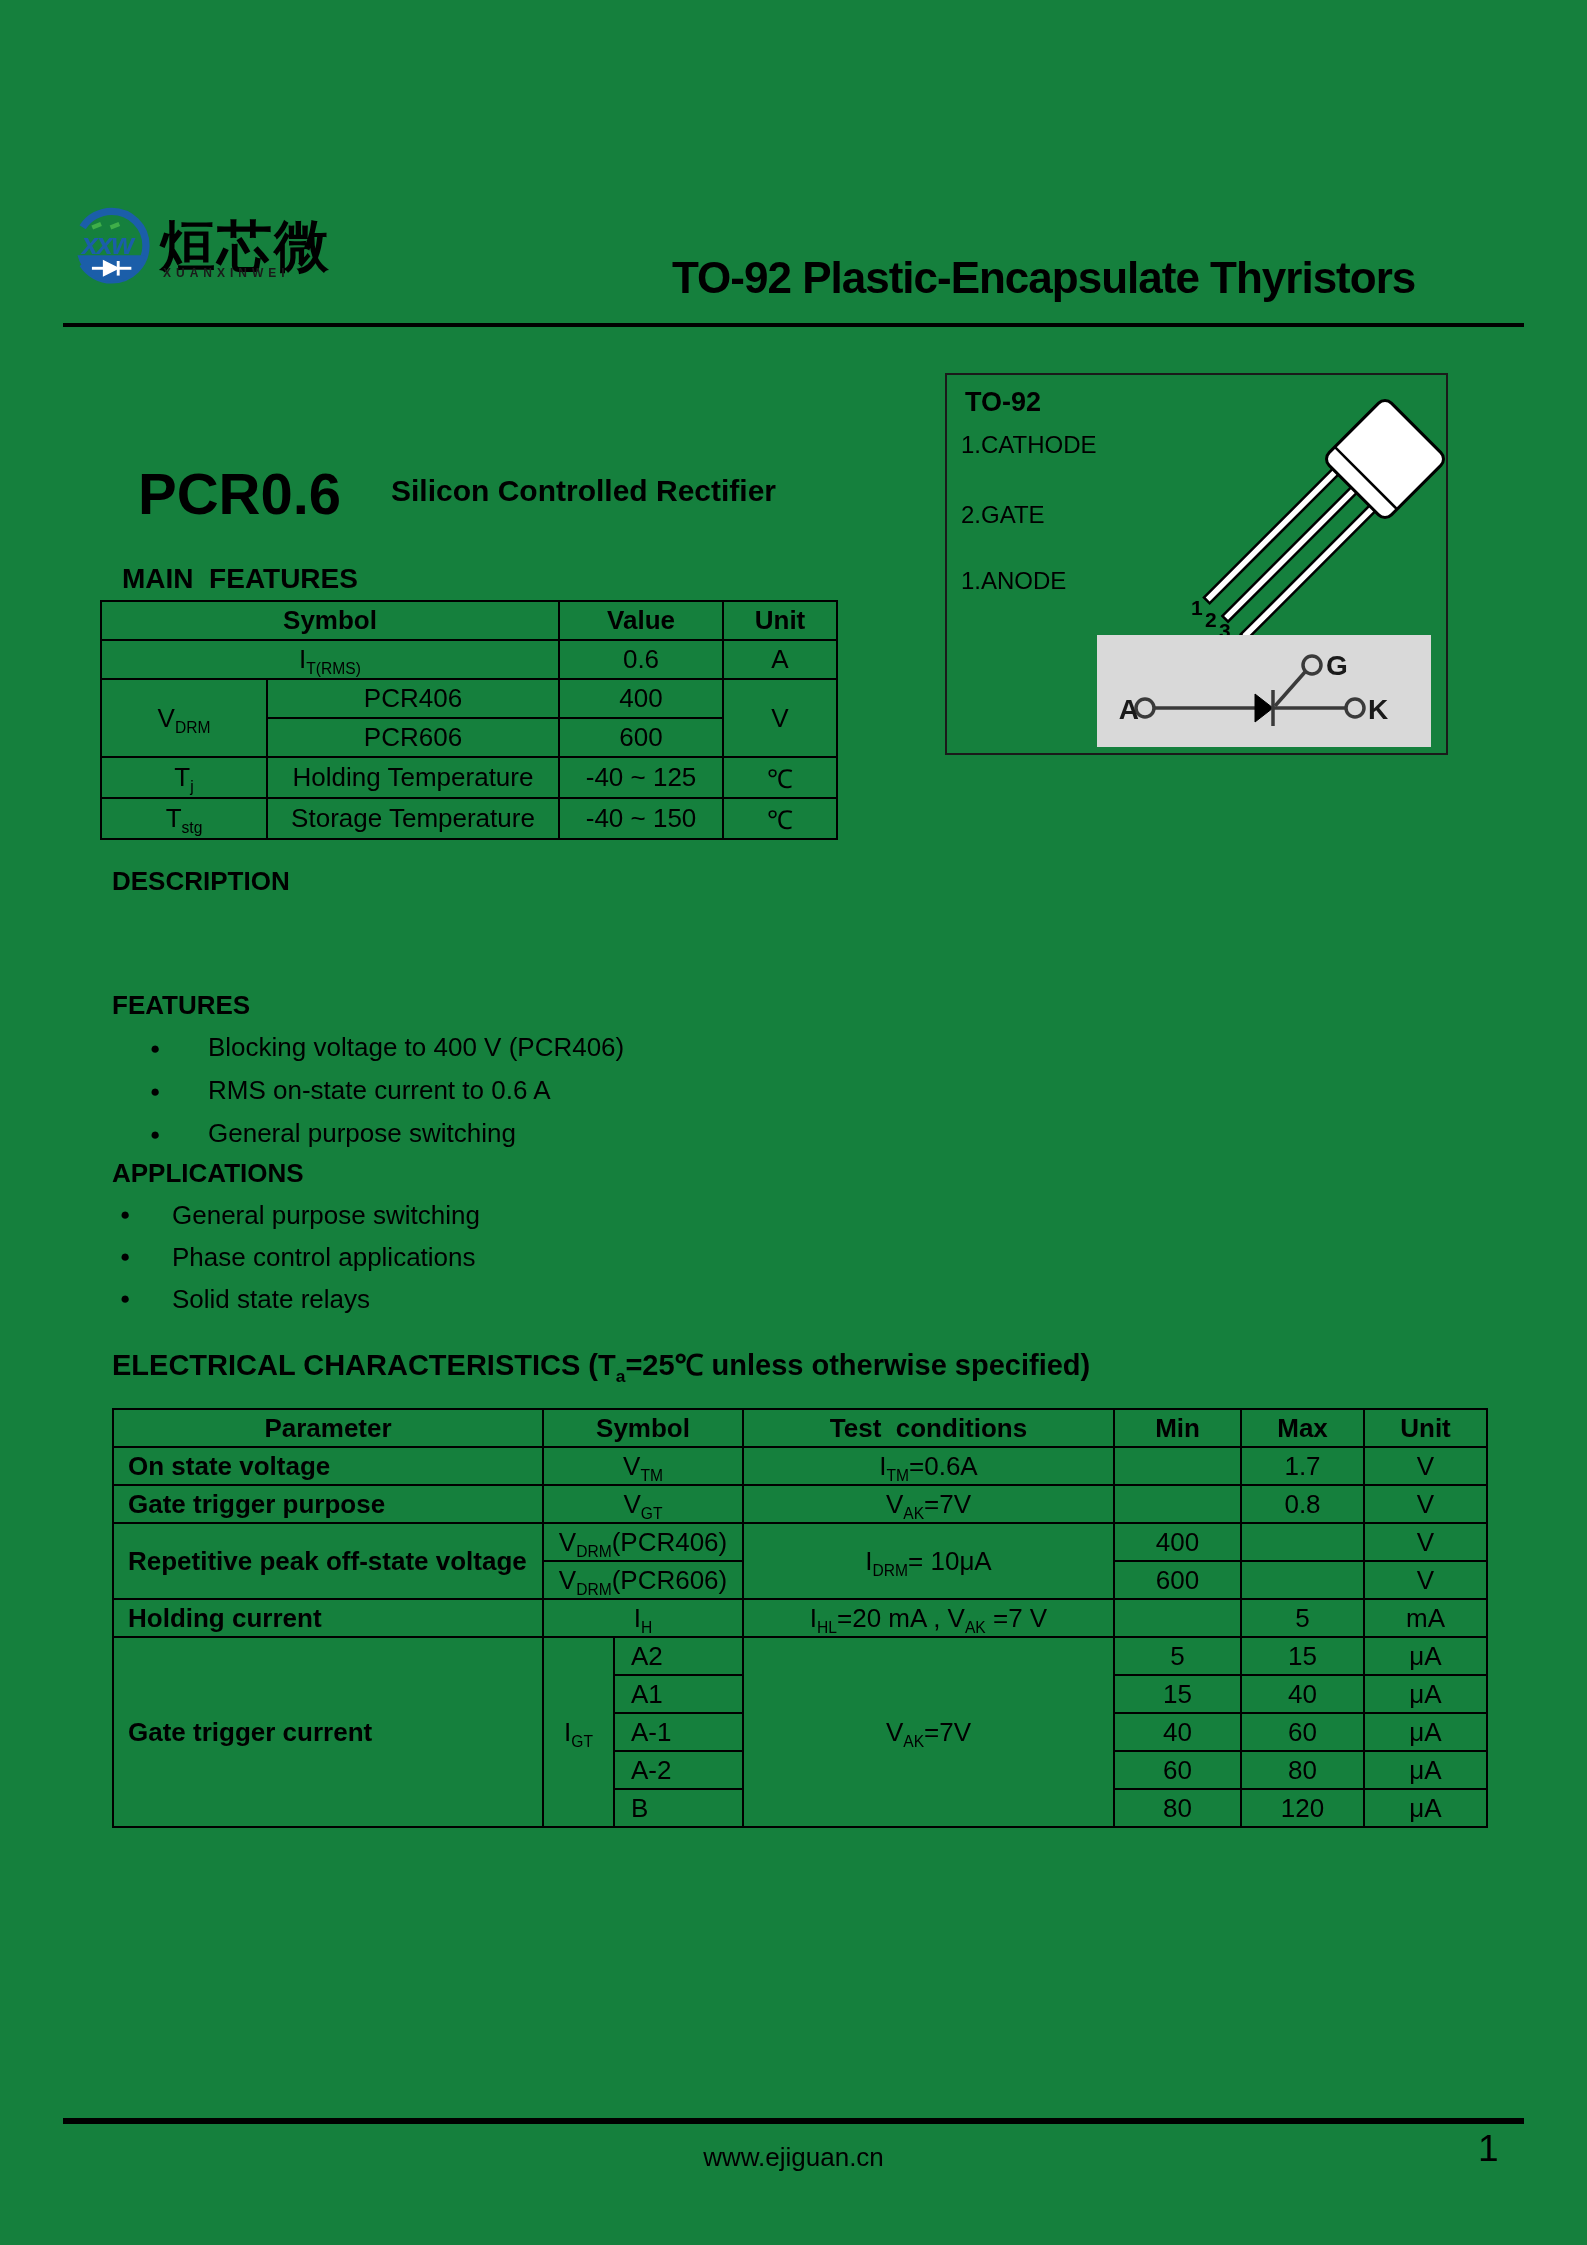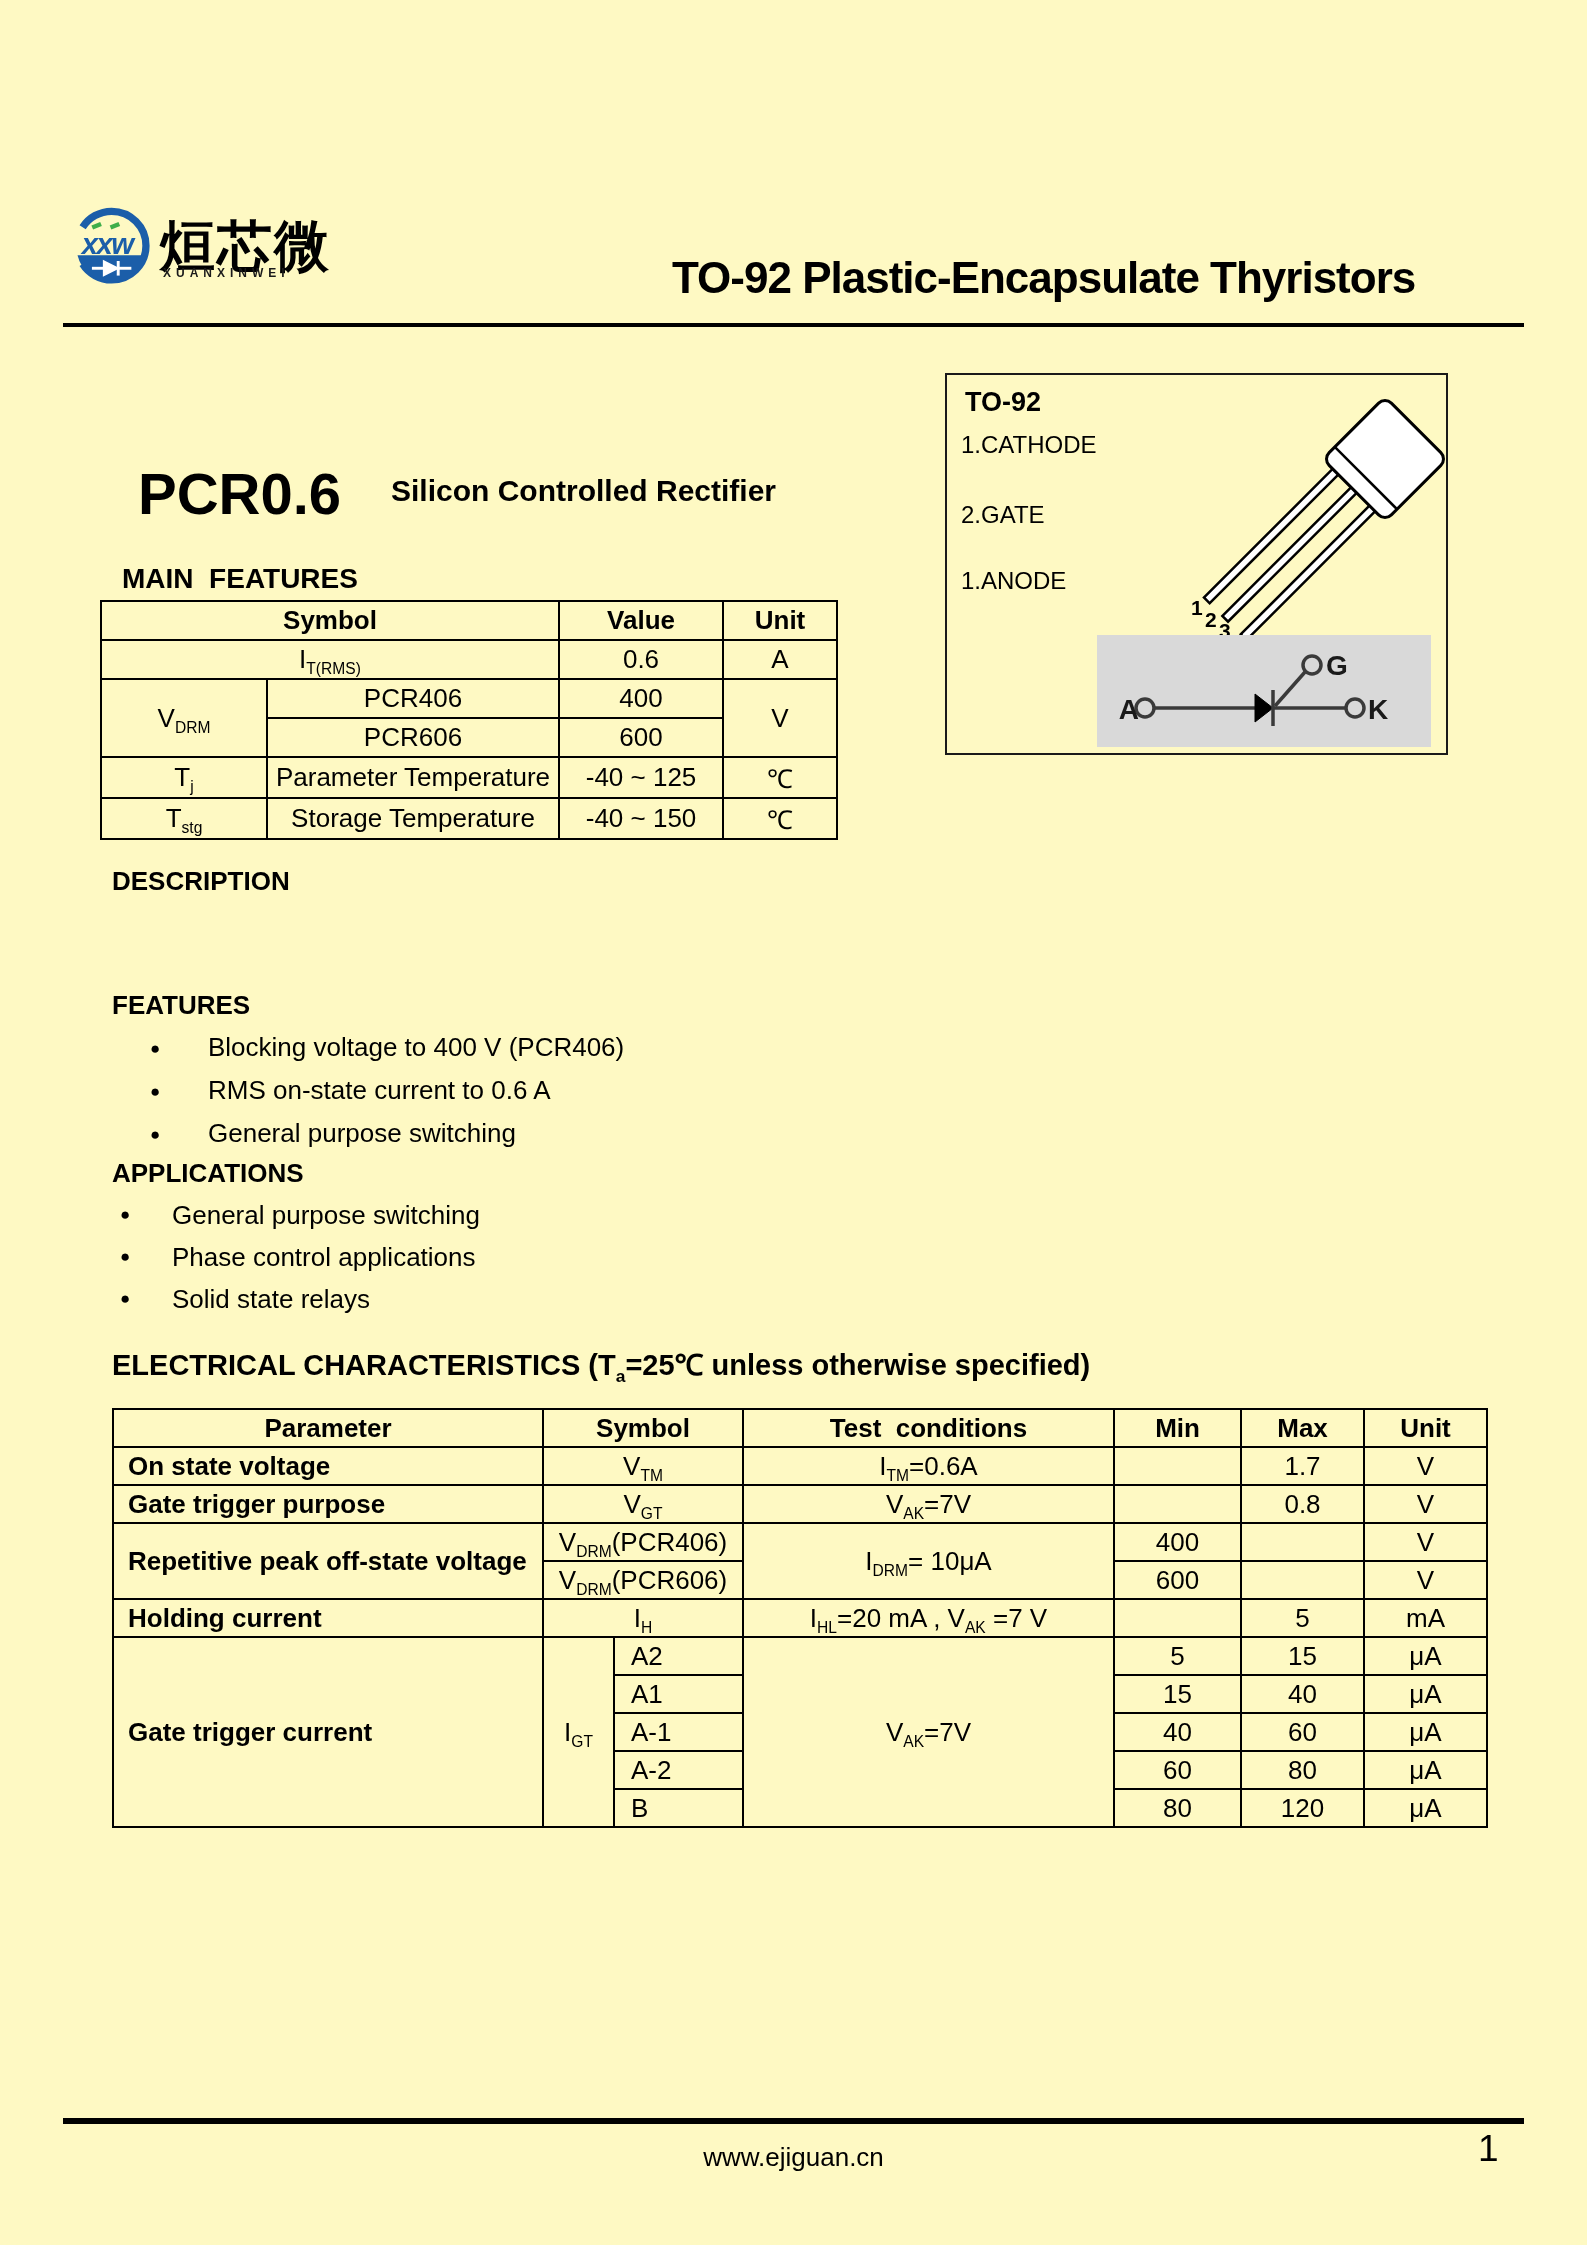--- a/index.html
+++ b/index.html
@@ -1,19 +1,19 @@
 <!DOCTYPE html>
 <html><head>
 <meta charset="utf-8">
 <style>
   * { margin:0; padding:0; box-sizing:border-box; }
   html,body { background:#888; }
   .page {
     position:relative; width:1587px; height:2245px; margin:0 auto;
-    background:#fef9c3; color:#000;
+    background:#15803d; color:#000;
     font-family:"Liberation Sans", sans-serif;
     overflow:hidden;
   }
   .abs { position:absolute; }
 
   
   .logo-cn { left:160px; top:210px; font-size:55px; font-weight:bold; letter-spacing:2px; }
   .logo-en { left:163px; top:266px; font-size:12px; font-weight:600; letter-spacing:5px; color:#1a1a1a; }
   .doc-title { left:672px; top:253px; font-size:44px; font-weight:bold; letter-spacing:-1px; white-space:pre; }
   .header-rule { left:63px; top:323px; width:1461px; height:4px; background:#000; }
@@ -155,21 +155,21 @@
       <td>PCR406</td>
       <td>400</td>
       <td rowspan="2">V</td>
     </tr>
     <tr>
       <td class="thin-top">PCR606</td>
       <td class="thin-top">600</td>
     </tr>
     <tr style="height:41px">
       <td>T<sub>j</sub></td>
-      <td>Parameter Temperature</td>
+      <td>Holding Temperature</td>
       <td>-40 ~ 125</td>
       <td>℃</td>
     </tr>
     <tr style="height:41px">
       <td>T<sub>stg</sub></td>
       <td>Storage Temperature</td>
       <td>-40 ~ 150</td>
       <td>℃</td>
     </tr>
   </tbody>

